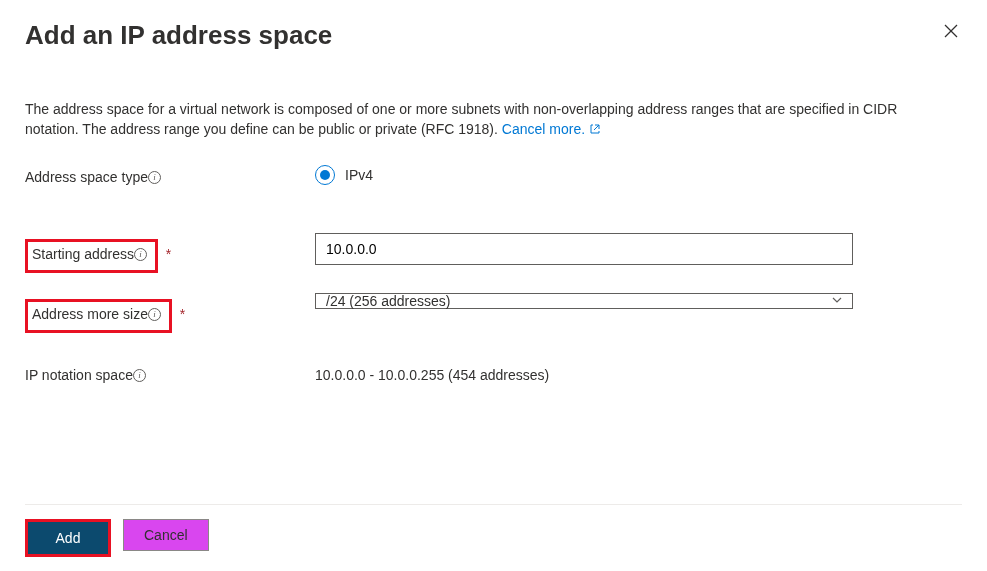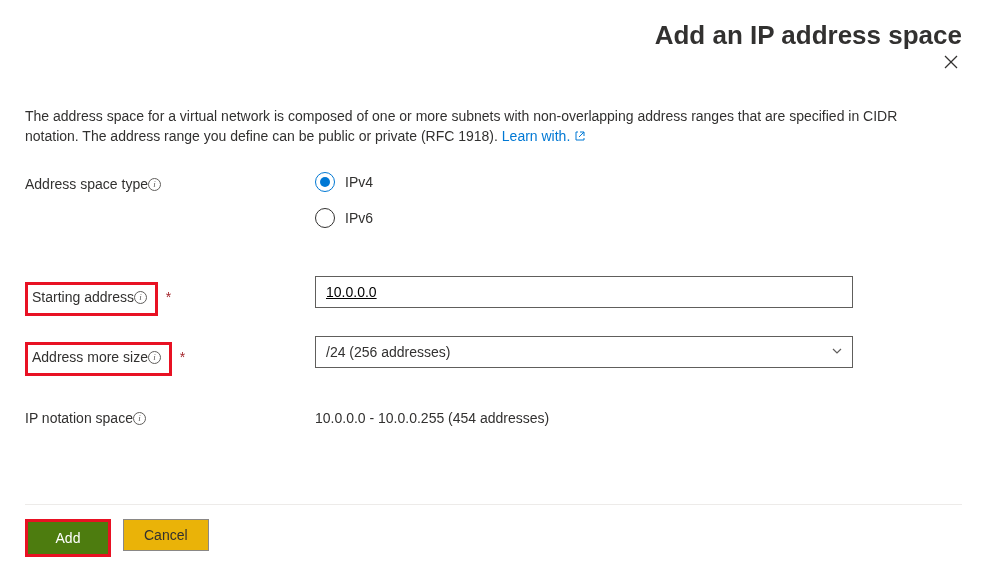--- a/index.html
+++ b/index.html
@@ -7,95 +7,91 @@
       font-family: 'Segoe UI', -apple-system, BlinkMacSystemFont, sans-serif;
       font-size: 14px;
       color: #323130;
       margin: 0;
       padding: 20px 25px;
       background: #fff;
       width: 987px;
       height: 571px;
       position: relative;
     }
-    .header { display: flex; justify-content: space-between; align-items: flex-end; margin-bottom: 30px; flex-direction: column; }
+    .header { display: flex; justify-content: space-between; align-items: flex-start; margin-bottom: 48px; }
     .title { font-size: 26px; font-weight: 600; color: #323130; margin: 0; }
     .close-btn { cursor: pointer; padding: 4px; }
     .close-btn svg { width: 14px; height: 14px; stroke: #323130; stroke-width: 1.2; }
     .description { line-height: 20px; margin-bottom: 24px; max-width: 920px; }
     .learn-link { color: #0078d4; text-decoration: none; cursor: pointer; }
     .ext-icon { width: 12px; height: 12px; display: inline-block; vertical-align: -1px; }
     .form-row { display: flex; align-items: flex-start; margin-bottom: 12px; }
     .form-label-col { width: 290px; flex-shrink: 0; padding-top: 6px; }
     .form-label { display: inline-flex; align-items: center; }
     .form-control-col { flex: 1; max-width: 538px; }
     .info-icon { width: 13px; height: 13px; display: inline-flex; justify-content: center; align-items: center; border: 1px solid #605e5c; border-radius: 50%; font-size: 9px; line-height: 1; color: #605e5c; cursor: default; font-family: Georgia, serif; font-style: italic; }
     .required { color: #a4262c; margin-left: 4px; }
-    .radio-group { display: flex; flex-direction: column; gap: 16px; padding-top: 2px; padding-bottom: 20px; }
+    .radio-group { display: flex; flex-direction: row; gap: 16px; padding-top: 2px; padding-bottom: 20px; }
     .radio-item { display: flex; align-items: center; gap: 10px; cursor: pointer; }
     .radio-outer { width: 20px; height: 20px; border-radius: 50%; display: flex; justify-content: center; align-items: center; }
     .radio-outer.checked { border: 1.5px solid #0078d4; }
     .radio-outer.unchecked { border: 1.5px solid #323130; }
     .radio-inner { width: 10px; height: 10px; border-radius: 50%; background: #0078d4; }
-    .text-input { width: 100%; height: 32px; border: 1px solid #605e5c; padding: 4px 10px; font-size: 14px; font-family: inherit; outline: none; text-decoration: underline; }
+    .text-input { width: 100%; height: 32px; border: 1px solid #605e5c; padding: 4px 10px; font-size: 14px; font-family: inherit; outline: none; }
     .select-wrap { position: relative; width: 100%; }
-    .select-input { width: 100%; height: 32px; border: 1px solid #605e5c; padding: 0 30px 0 10px; font-size: 14px; display: flex; align-items: center; cursor: pointer; background: #fff; }
+    .select-input { width: 100%; height: 16px; border: 1px solid #605e5c; padding: 0 30px 0 10px; font-size: 14px; display: flex; align-items: center; cursor: pointer; background: #fff; }
     .chevron { position: absolute; right: 10px; top: 50%; transform: translateY(-50%); pointer-events: none; }
     .chevron svg { width: 12px; height: 12px; stroke: #605e5c; stroke-width: 1.2; fill: none; }
     .static-value { padding-top: 6px; }
     .highlight-box { border: 3px solid #e81123; padding: 4px 8px 8px 4px; display: inline-flex; align-items: center; gap: 6px; }
     .row-start { margin-top: 28px; margin-bottom: 20px; }
     .row-size { margin-bottom: 28px; }
     .footer { position: absolute; left: 25px; right: 25px; bottom: 14px; border-top: 1px solid #edebe9; padding-top: 14px; display: flex; gap: 12px; }
     .btn { height: 32px; padding: 0 20px; font-size: 14px; font-family: inherit; cursor: pointer; display: inline-flex; align-items: center; justify-content: center; min-width: 80px; }
-    .btn-primary { background: #4d7c0f; color: #fff; border: none; }
-    .btn-secondary { background: #eab308; color: #323130; border: 1px solid #8a8886; }
+    .btn-primary { background: #0c4a6e; color: #fff; border: none; }
+    .btn-secondary { background: #d946ef; color: #323130; border: 1px solid #8a8886; }
     .btn-primary-wrap { border: 3px solid #e81123; display: inline-flex; }
   </style>
 </head>
 <body>
 
 <div class="header">
   <h1 class="title">Add an IP address space</h1>
   <div class="close-btn">
     <svg viewBox="0 0 14 14">
         <line x1="1" y1="1" x2="13" y2="13"></line>
         <line x1="13" y1="1" x2="1" y2="13"></line>
       </svg>
   </div>
 </div>
 
 <div class="description">
   <span>The address space for a virtual network is composed of one or more subnets with non-overlapping address ranges that are specified in CIDR notation. The address range you define can be public or private (RFC 1918). </span>
   <a class="learn-link">
-    <span>Learn with.</span>
+    <span>Cancel more.</span>
     <svg class="ext-icon" viewBox="0 0 12 12">
         <path d="M4 2 H2 V10 H10 V8 M6 2 H10 V6 M10 2 L5 7" fill="none" stroke="#0078d4" stroke-width="1"></path>
       </svg>
   </a>
 </div>
 
 <div class="form-row">
   <div class="form-label-col">
     <span class="form-label">
       <span>Address space type</span>
       <span class="info-icon">i</span>
     </span>
   </div>
   <div class="form-control-col">
     <div class="radio-group">
       <div class="radio-item">
         <span class="radio-outer checked">
             <span class="radio-inner"></span>
           </span>
         <span>IPv4</span>
-      </div>
-      <div class="radio-item">
-        <span class="radio-outer unchecked"></span>
-        <span>IPv6</span>
       </div>
     </div>
   </div>
 </div>
 
 <div class="form-row row-start">
   <div class="form-label-col">
     <span class="highlight-box">
       <span class="form-label">
         <span>Starting address</span>

